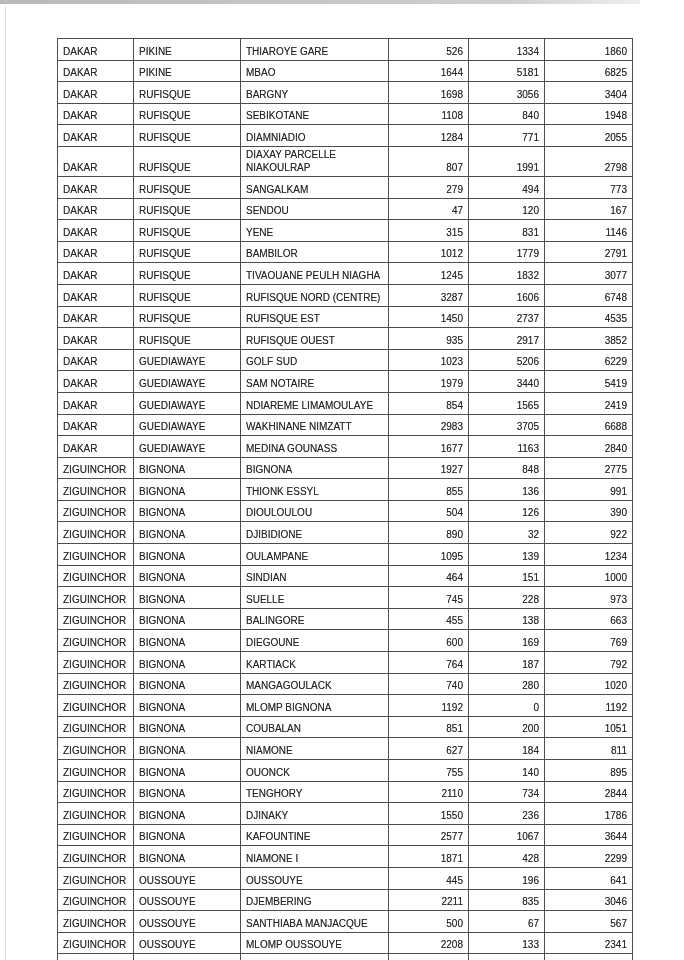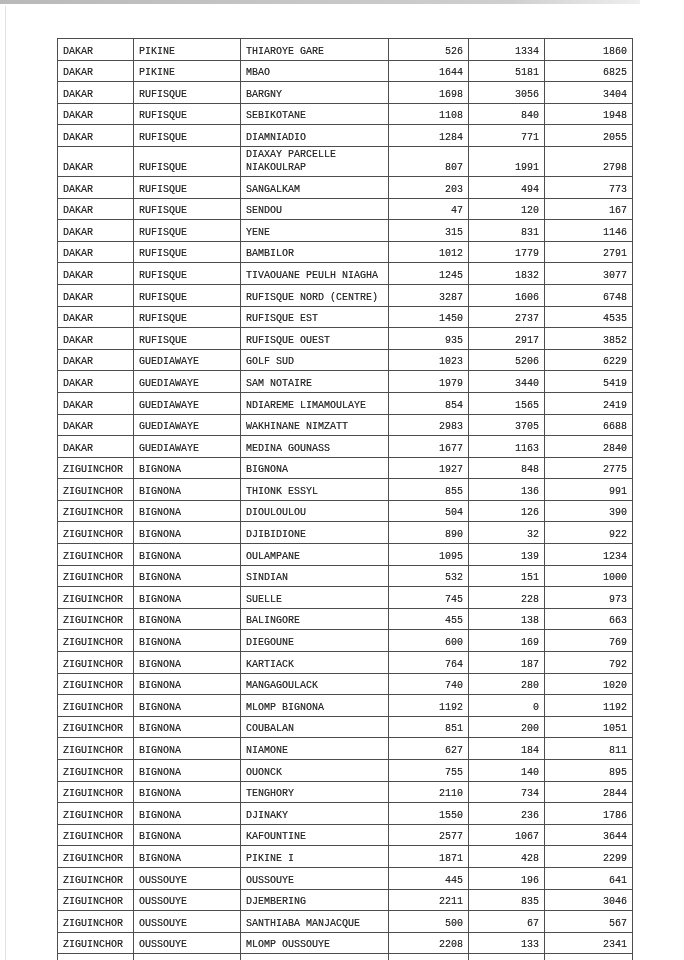--- a/index.html
+++ b/index.html
@@ -6,21 +6,21 @@
     margin: 0;
     padding: 0;
     background: #ffffff;
   }
   #page {
     position: relative;
     width: 684px;
     height: 960px;
     background: var(--page-bg, #ffffff);
     overflow: hidden;
-    font-family: Liberation Mono, monospace;
+    font-family: Liberation Sans, sans-serif;
   }
   
   #top-edge {
     position: absolute;
     top: 0; left: 0;
     width: 640px;
     height: 4px;
     background: linear-gradient(to right, var(--edge-color, #b9b9b9) 0%, #cfcfcf 80%, #eeeeee 100%);
   }
   
@@ -121,21 +121,21 @@
           <td class="txt c-commune">DIAXAY PARCELLE
 NIAKOULRAP</td>
           <td class="num c-v1">807</td>
           <td class="num c-v2">1991</td>
           <td class="num c-v3">2798</td>
         </tr>
         <tr>
           <td class="txt c-region">DAKAR</td>
           <td class="txt c-department">RUFISQUE</td>
           <td class="txt c-commune">SANGALKAM</td>
-          <td class="num c-v1">203</td>
+          <td class="num c-v1">279</td>
           <td class="num c-v2">494</td>
           <td class="num c-v3">773</td>
         </tr>
         <tr>
           <td class="txt c-region">DAKAR</td>
           <td class="txt c-department">RUFISQUE</td>
           <td class="txt c-commune">SENDOU</td>
           <td class="num c-v1">47</td>
           <td class="num c-v2">120</td>
           <td class="num c-v3">167</td>
@@ -265,21 +265,21 @@
           <td class="txt c-department">BIGNONA</td>
           <td class="txt c-commune">OULAMPANE</td>
           <td class="num c-v1">1095</td>
           <td class="num c-v2">139</td>
           <td class="num c-v3">1234</td>
         </tr>
         <tr>
           <td class="txt c-region">ZIGUINCHOR</td>
           <td class="txt c-department">BIGNONA</td>
           <td class="txt c-commune">SINDIAN</td>
-          <td class="num c-v1">532</td>
+          <td class="num c-v1">464</td>
           <td class="num c-v2">151</td>
           <td class="num c-v3">1000</td>
         </tr>
         <tr>
           <td class="txt c-region">ZIGUINCHOR</td>
           <td class="txt c-department">BIGNONA</td>
           <td class="txt c-commune">SUELLE</td>
           <td class="num c-v1">745</td>
           <td class="num c-v2">228</td>
           <td class="num c-v3">973</td>
@@ -368,21 +368,21 @@
           <td class="txt c-region">ZIGUINCHOR</td>
           <td class="txt c-department">BIGNONA</td>
           <td class="txt c-commune">KAFOUNTINE</td>
           <td class="num c-v1">2577</td>
           <td class="num c-v2">1067</td>
           <td class="num c-v3">3644</td>
         </tr>
         <tr>
           <td class="txt c-region">ZIGUINCHOR</td>
           <td class="txt c-department">BIGNONA</td>
-          <td class="txt c-commune">PIKINE I</td>
+          <td class="txt c-commune">NIAMONE I</td>
           <td class="num c-v1">1871</td>
           <td class="num c-v2">428</td>
           <td class="num c-v3">2299</td>
         </tr>
         <tr>
           <td class="txt c-region">ZIGUINCHOR</td>
           <td class="txt c-department">OUSSOUYE</td>
           <td class="txt c-commune">OUSSOUYE</td>
           <td class="num c-v1">445</td>
           <td class="num c-v2">196</td>

